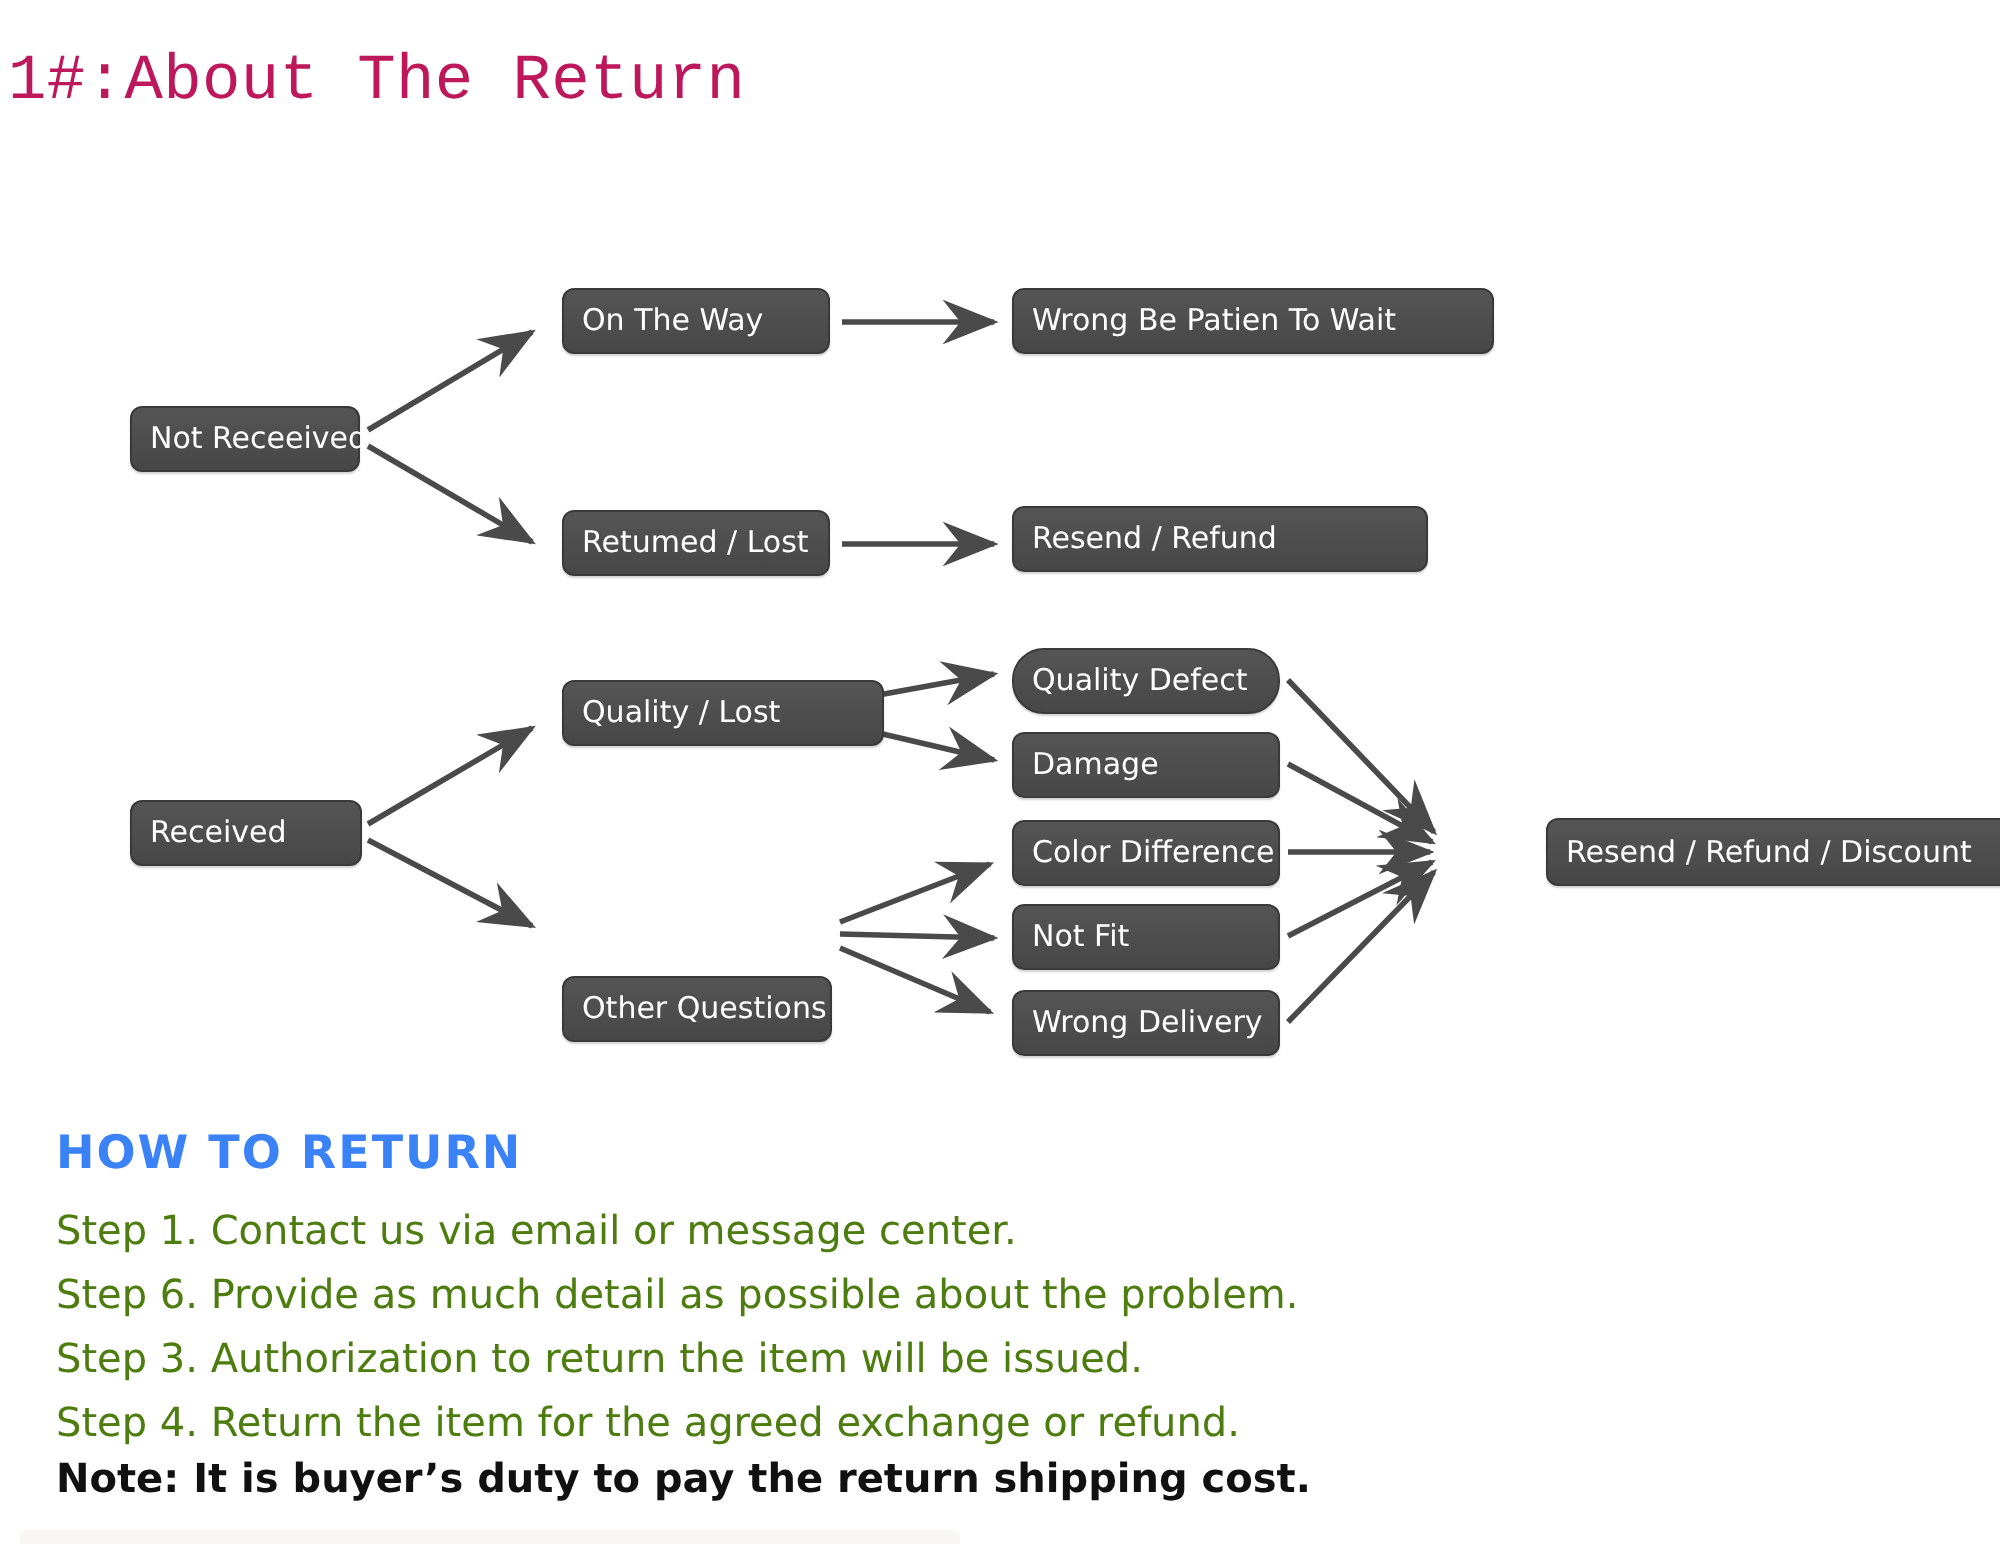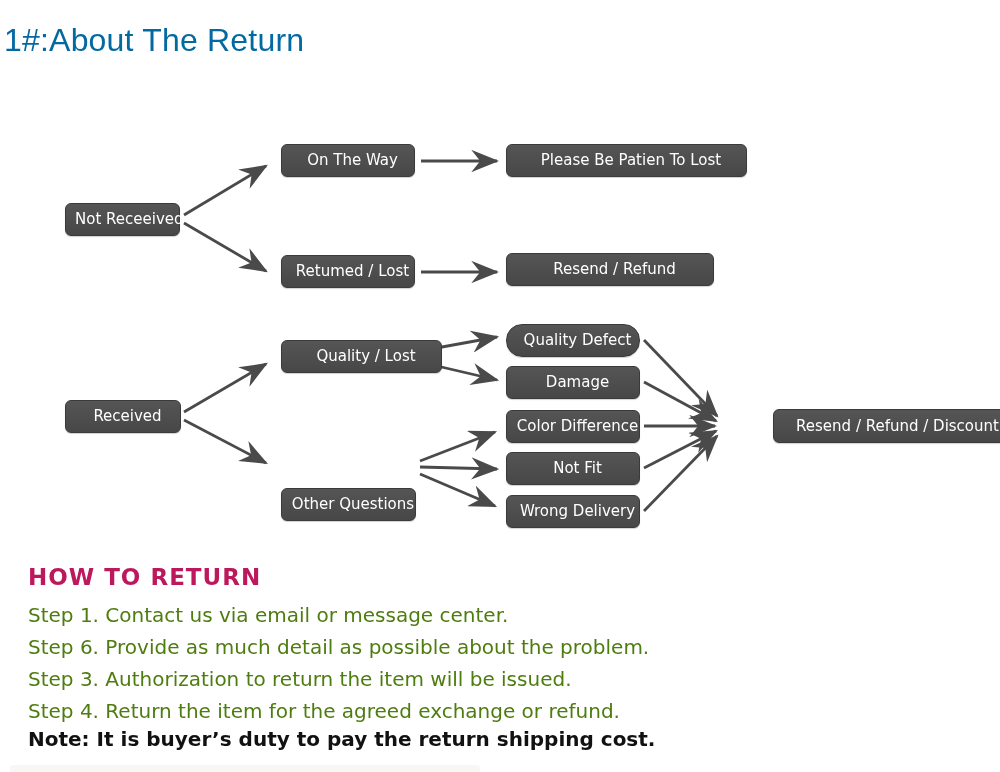--- a/index.html
+++ b/index.html
@@ -9,24 +9,24 @@
     width: 1000px;
     height: 772px;
     background: #ffffff;
     overflow: hidden;
     font-family: "DejaVu Sans", sans-serif;
   }
   .page-title {
     position: absolute;
     left: 4px;
     top: 22px;
-    font-family: Liberation Sans, sans-serif;
+    font-family: Liberation Mono, monospace;
     font-weight: 500;
     font-size: 32px;
-    color: #0369a1;
+    color: #be185d;
     letter-spacing: 0.2px;
     white-space: nowrap;
   }
   .arrow-layer {
     position: absolute;
     left: 0; top: 0;
     width: 1000px; height: 772px;
     pointer-events: none;
   }
   .node {
@@ -35,31 +35,30 @@
     background: linear-gradient(180deg, #555555, #474747);
     border: 1px solid #3a3a3a;
     border-radius: 6px;
     color: #ffffff;
     font-family: "DejaVu Sans", sans-serif;
     font-size: 15px;
     line-height: 31px;
     padding-left: 9px;
     white-space: nowrap;
     box-shadow: 0 1px 1px rgba(0,0,0,0.18);
-    text-align: center;
   }
   .howto-heading {
     position: absolute;
     left: 28px;
     top: 564px;
     font-family: "DejaVu Sans", sans-serif;
     font-weight: bold;
     font-size: 23px;
     letter-spacing: 1px;
-    color: #be185d;
+    color: #3b82f6;
     white-space: nowrap;
   }
   .steps {
     position: absolute;
     left: 28px;
     top: 599px;
   }
   .step {
     font-family: "DejaVu Sans", sans-serif;
     font-size: 20px;
@@ -119,21 +118,21 @@
       <line x1="644" y1="340" x2="717" y2="416" marker-end="url(#ah)"></line>
       <line x1="644" y1="382" x2="716" y2="421" marker-end="url(#ah)"></line>
       <line x1="644" y1="426" x2="715" y2="426" marker-end="url(#ah)"></line>
       <line x1="644" y1="468" x2="716" y2="431" marker-end="url(#ah)"></line>
       <line x1="644" y1="511" x2="717" y2="436" marker-end="url(#ah)"></line>
     </g>
   </svg>
 
   <div class="node" style="left:65px;  top:203px; width:115px;">Not Receeived</div>
   <div class="node" style="left:281px; top:144px; width:134px;">On The Way</div>
-  <div class="node" style="left:506px; top:144px; width:241px;">Please Be Patien To Lost</div>
+  <div class="node" style="left:506px; top:144px; width:241px;">Wrong Be Patien To Wait</div>
   <div class="node" style="left:281px; top:255px; width:134px;">Retumed / Lost</div>
   <div class="node" style="left:506px; top:253px; width:208px;">Resend / Refund</div>
 
   <div class="node" style="left:65px;  top:400px; width:116px;">Received</div>
   <div class="node" style="left:281px; top:340px; width:161px;">Quality / Lost</div>
   <div class="node" style="left:281px; top:452px; width:135px;margin-top:36px;">Other Questions</div>
   <div class="node" style="left:506px; top:324px; width:134px;border-radius:16px;">Quality Defect</div>
   <div class="node" style="left:506px; top:366px; width:134px;">Damage</div>
   <div class="node" style="left:506px; top:410px; width:134px;">Color Difference</div>
   <div class="node" style="left:506px; top:452px; width:134px;">Not Fit</div>

